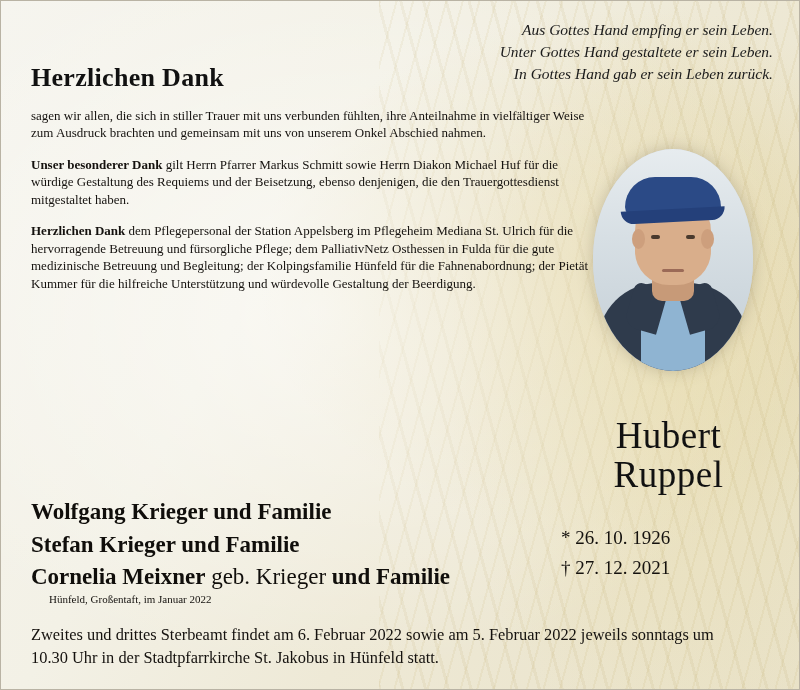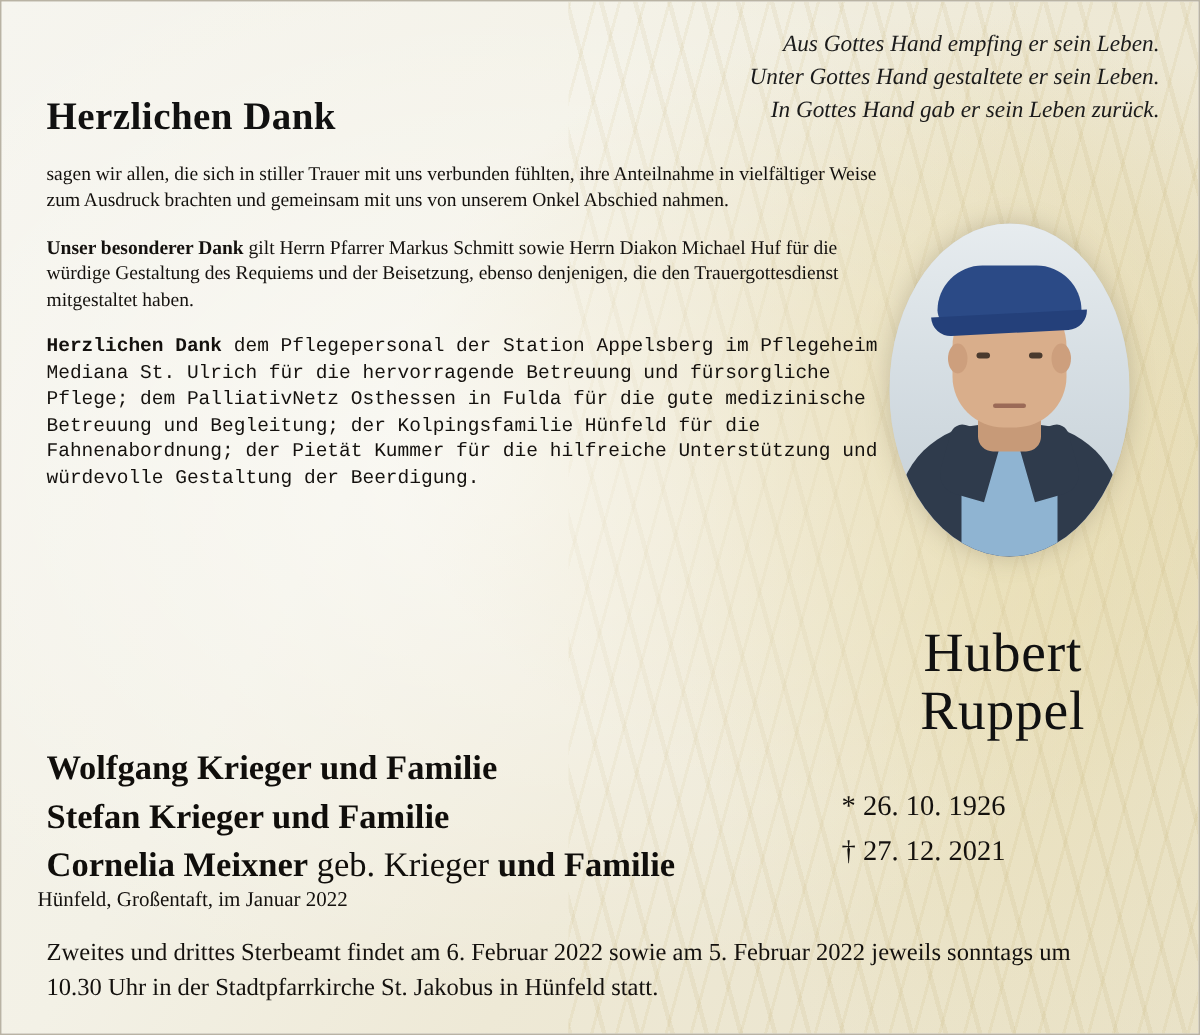--- a/index.html
+++ b/index.html
@@ -69,40 +69,40 @@
   .body-text {
     position: absolute;
     left: 30px;
     top: 106px;
     width: 565px;
     font-size: 13px;
     line-height: 1.345;
     color: #14110e;
   }
   .para { margin: 0 0 14px 0; }
-  .para:last-child { margin-bottom: 16px; font-family: Liberation Mono, monospace; }
+  .para:last-child { margin-bottom: 16px; }
   .b { font-weight: bold; }
 
   .names {
     position: absolute;
     left: 30px;
     top: 495px;
     width: 560px;
     font-size: 23px;
     line-height: 1.42;
     color: #100e0b;
   }
   .names .line { font-weight: bold; }
   .names .reg { font-weight: normal; }
 
   .place-date {
     position: absolute;
-    left: 24px;
+    left: 48px;
     top: 592px;
-    font-size: 14px;
+    font-size: 11px;
     color: #14110e;
   }
 
   .footer {
     position: absolute;
     left: 30px;
     top: 623px;
     width: 700px;
     font-size: 16.4px;
     line-height: 1.38;

